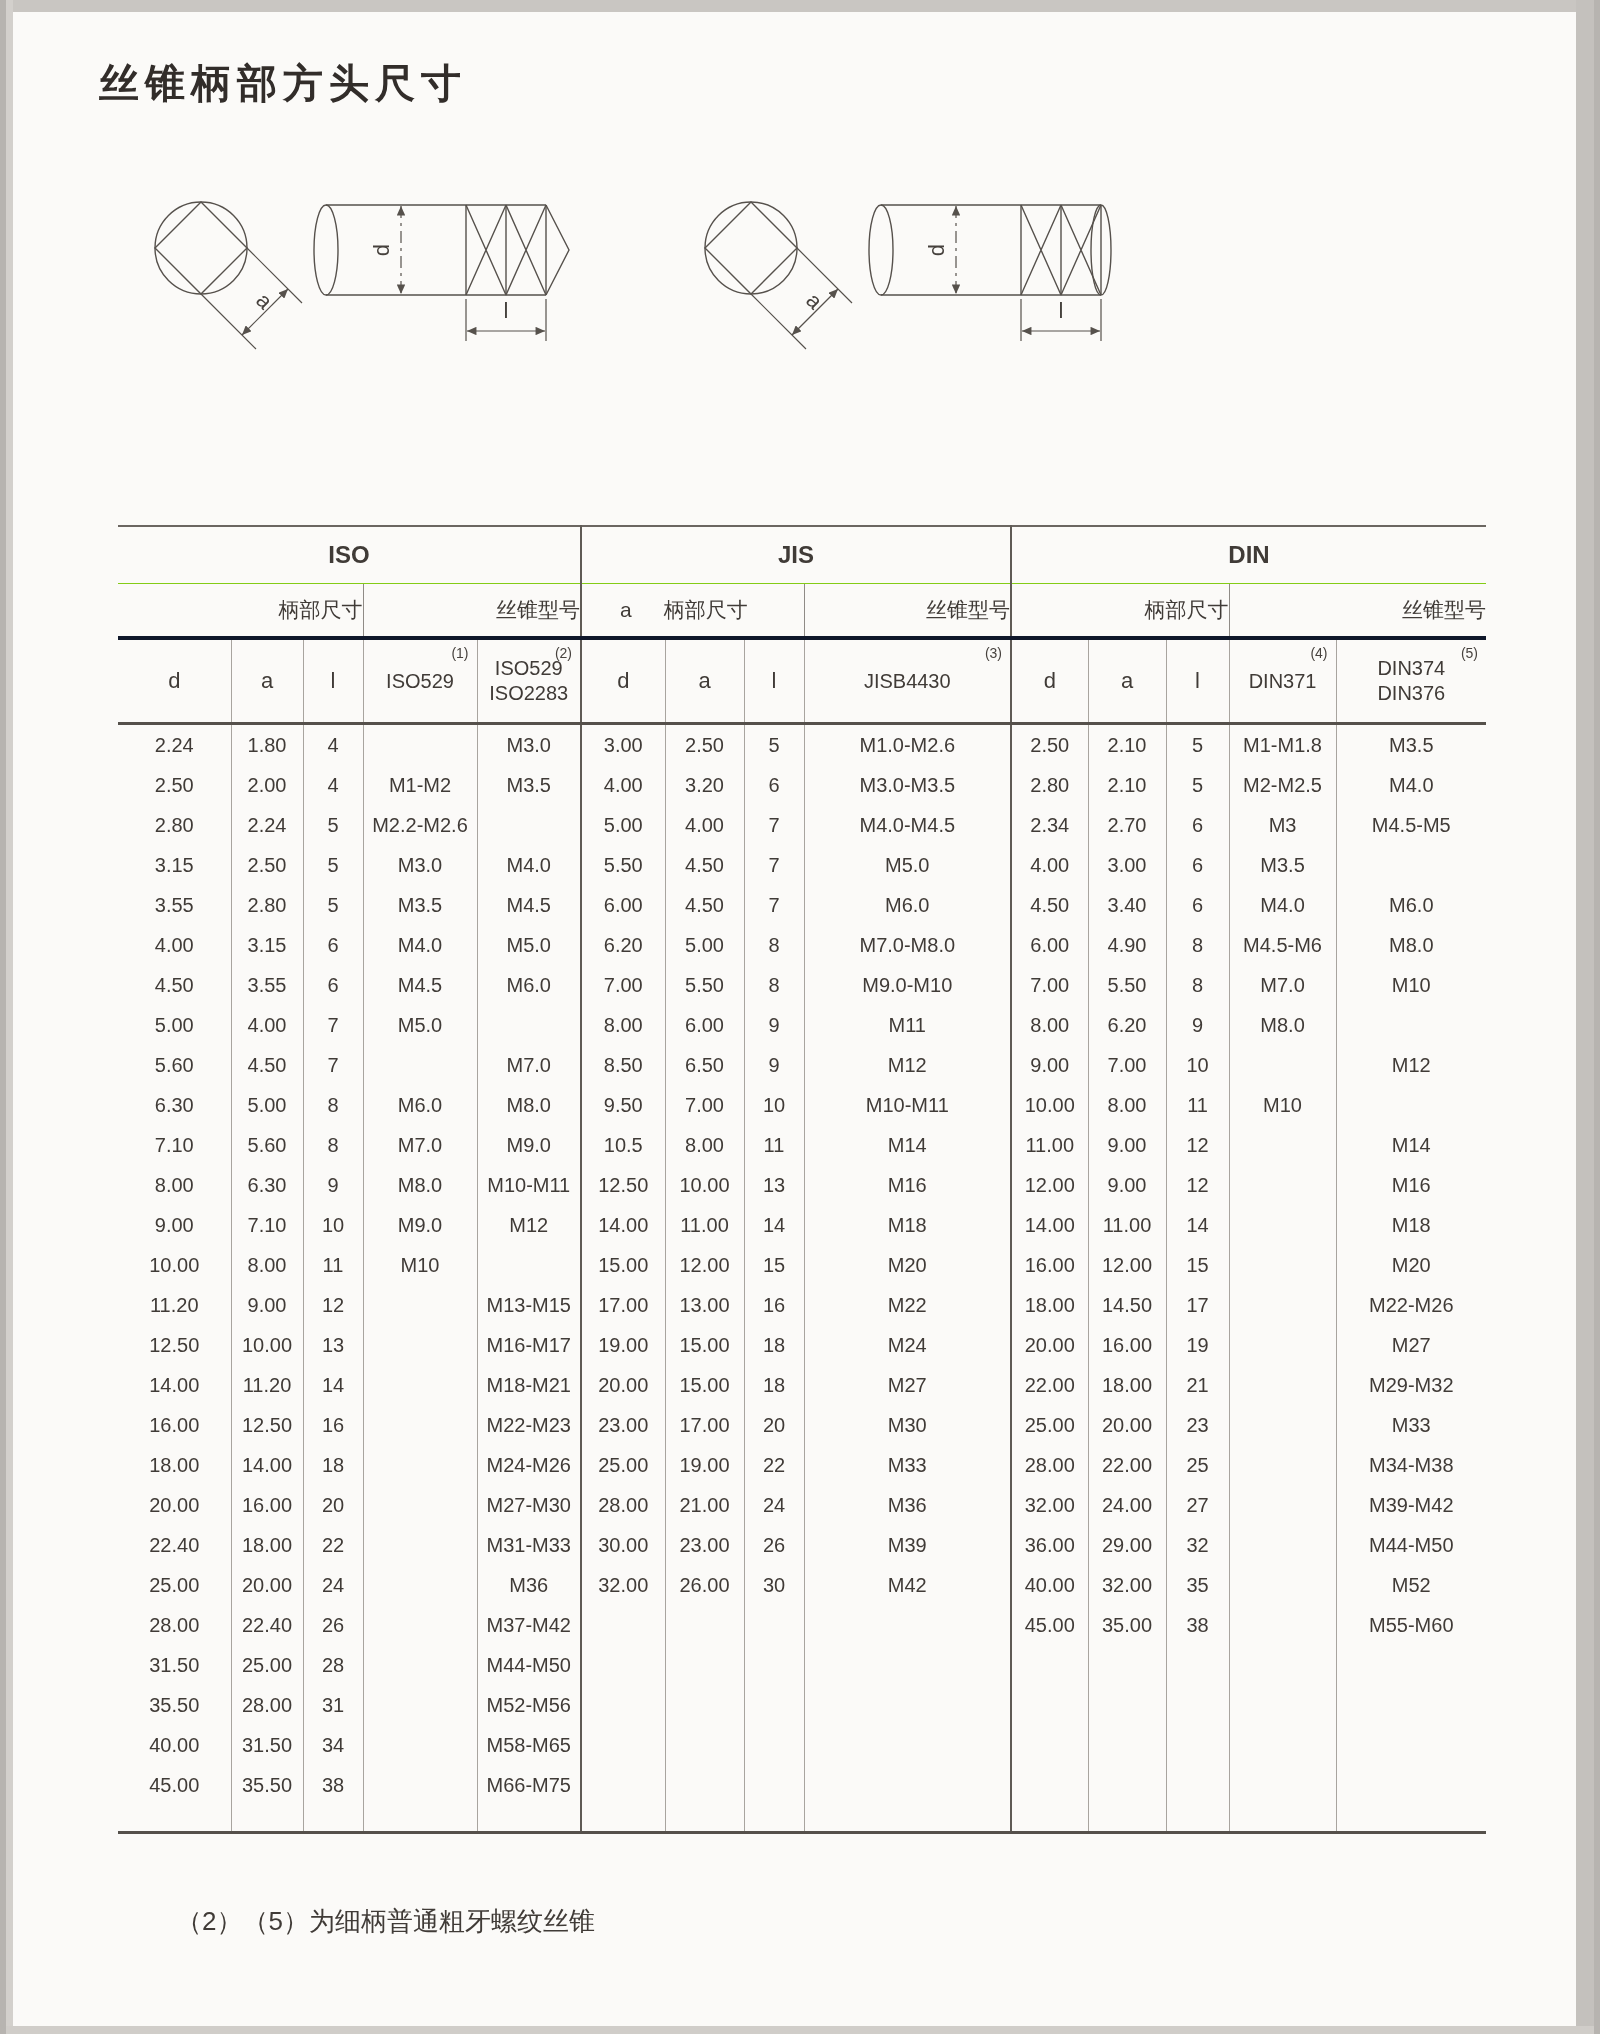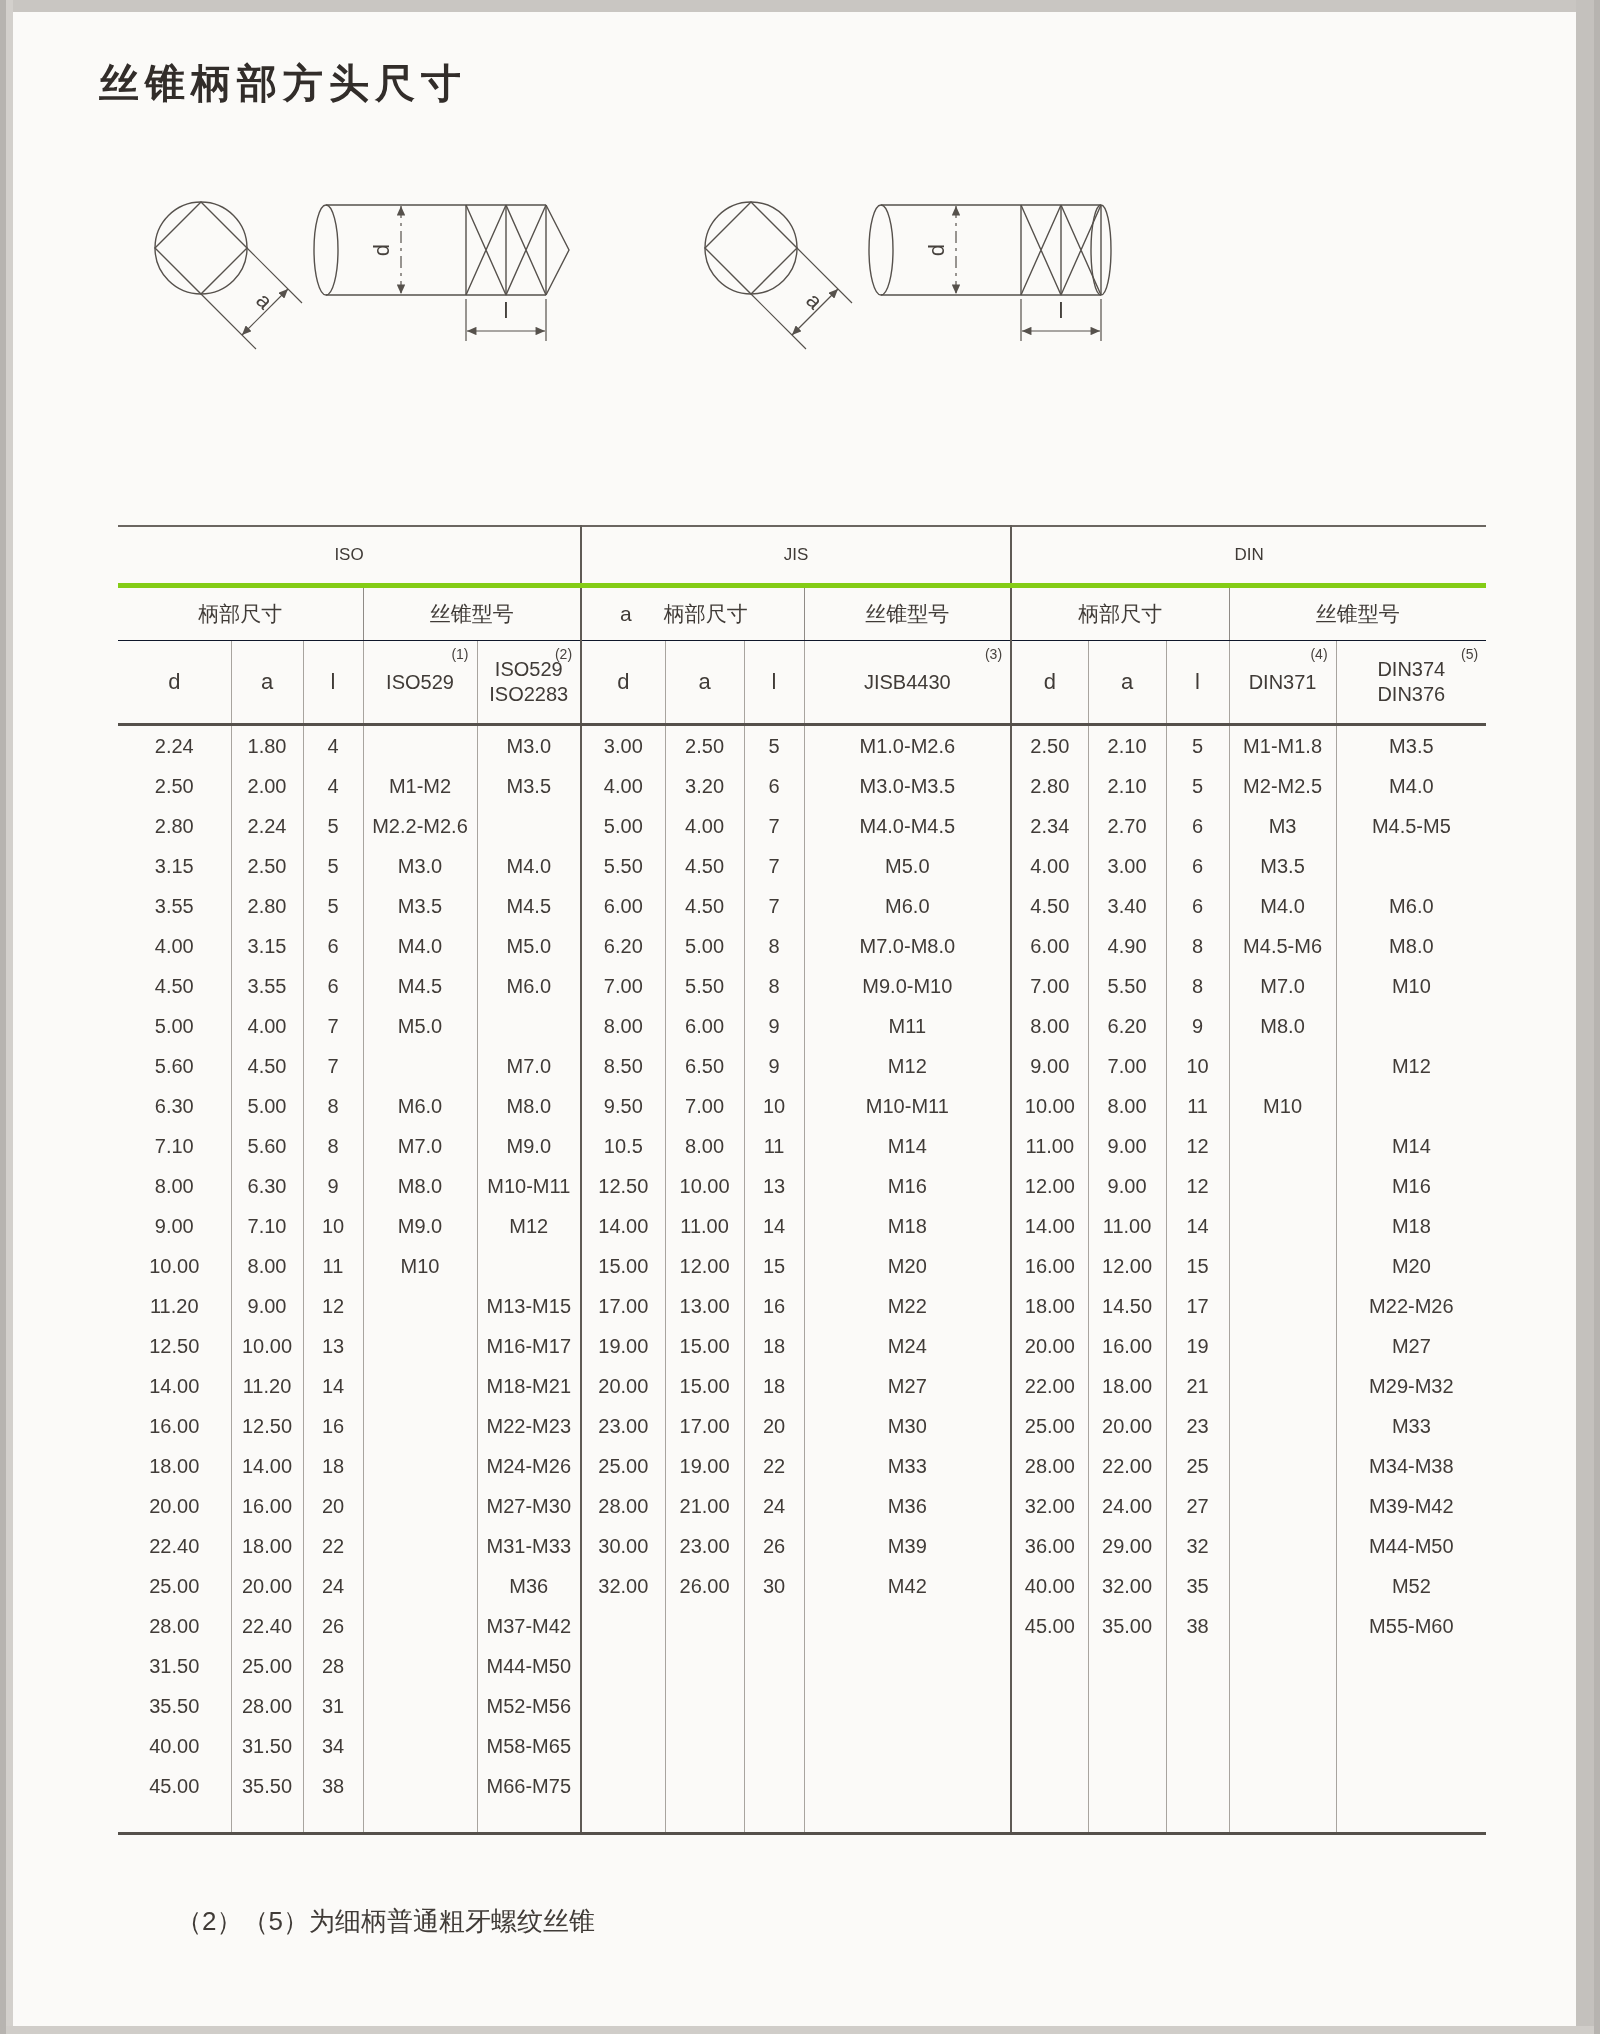--- a/index.html
+++ b/index.html
@@ -18,22 +18,22 @@
   svg.diagram .ln{stroke:#56514c;stroke-width:1.4;fill:none;}
   svg.diagram .dim{stroke:#56514c;stroke-width:1.2;fill:none;}
   svg.diagram .dash{stroke-dasharray:12 5 3 5;}
   svg.diagram text{fill:#46413d;font-size:22px;font-family:"Liberation Sans",sans-serif;}
   svg.diagram .arwf{fill:#56514c;}
 
   .tbl-wrap{position:absolute;left:112px;top:525px;}
   table.dim{border-collapse:collapse;table-layout:fixed;width:1368px;
             border-top:2px solid #6b6661;border-bottom:3px solid #55504b;}
   table.dim td{padding:0;text-align:center;vertical-align:middle;color:#403b37;}
-  tr.grp td{height:56px;font-size:17px;border-bottom:5px solid #84cc16;}
-  tr.sub td{height:52px;font-size:21px;border-bottom:1px solid #0f172a;}
+  tr.grp td{height:56px;font-size:24px;border-bottom:1px solid #84cc16;font-weight:bold;}
+  tr.sub td{height:52px;font-size:21px;border-bottom:4px solid #0f172a;text-align:right;}
   .br-dark{border-right:2px solid #5f5a55;}
   .br-light{border-right:1px solid #8f8b86;}
   tr.hdr td{height:82px;font-size:22px;border-bottom:3px solid #55504b;
             border-right:1px solid #a8a49f;position:relative;}
   tr.hdr td:nth-child(5), tr.hdr td:nth-child(9){border-right:2px solid #5f5a55;}
   tr.hdr td:last-child{border-right:none;}
   .mname{font-size:20px;white-space:pre-line;line-height:1.25;display:inline-block;}
   .sup{position:absolute;top:5px;right:8px;font-size:14px;color:#47423e;}
   tbody td{height:40px;font-size:20px;border-right:1px solid #a8a49f;}
   tbody td:nth-child(5), tbody td:nth-child(9){border-right:2px solid #5f5a55;}

